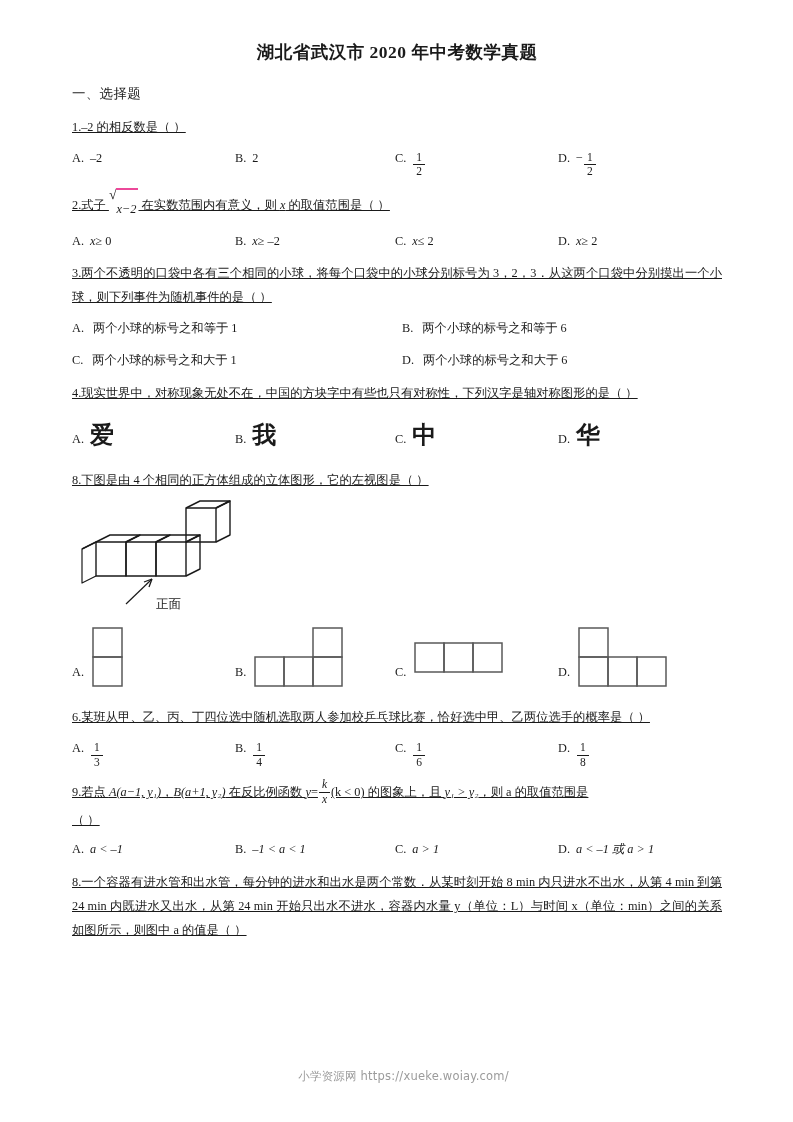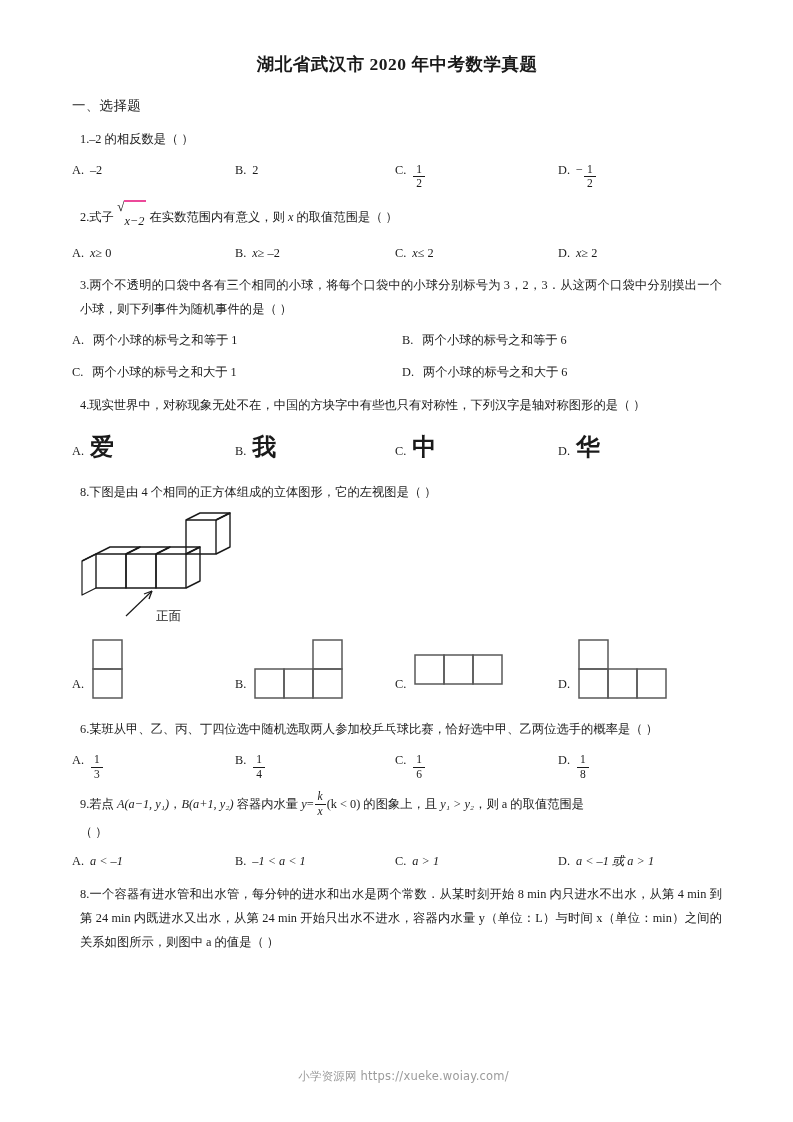--- a/index.html
+++ b/index.html
@@ -15,21 +15,21 @@
     position: relative;
     width: 793px;
     height: 1122px;
     background: #ffffff;
     overflow: hidden;
     box-sizing: border-box;
   }
   .content {
     position: absolute;
     left: 72px;
-    top: 53px;
+    top: 41px;
     width: 650px;
   }
 
   
   .doc-title {
     text-align: center;
     font-weight: bold;
     font-size: 17.5px;
     letter-spacing: 0.5px;
     margin: 0 0 20px 0;
@@ -39,22 +39,23 @@
     font-weight: normal;
     font-size: 13.5px;
     margin: 0 0 13px 0;
     letter-spacing: 0.3px;
   }
 
   
   .question {
     font-size: 12.3px;
     line-height: 1.95;
-    margin: 0 0 7px 8px;
+    margin: 0 0 7px 0;
     text-align: justify;
+    text-decoration: underline;
   }
 
   
   .options {
     display: flex;
     width: 100%;
     margin: 4px 0 9px 0;
     font-size: 12.3px;
     line-height: 1.9;
   }
@@ -360,21 +361,21 @@
       <div class="opt">
         <span class="lbl">D.</span>
         <span class="frac">
           <span class="num">1</span>
           <span class="den">8</span>
         </span>
       </div>
     </div>
 
     <div class="question" style="margin-bottom:2px;">
-      <span>9.若点 </span><span class="mi">A</span><span class="mi">(a−1, y₁)</span><span>，</span><span class="mi">B</span><span class="mi">(a+1, y₂)</span><span> 容器内水量 </span><span class="mi">y</span><span>=</span><span class="frac">
+      <span>9.若点 </span><span class="mi">A</span><span class="mi">(a−1, y₁)</span><span>，</span><span class="mi">B</span><span class="mi">(a+1, y₂)</span><span> 在反比例函数 </span><span class="mi">y</span><span>=</span><span class="frac">
           <span class="num mi">k</span>
           <span class="den mi">x</span>
         </span><span>(k &lt; 0) 的图象上，且 </span><span class="mi">y₁ &gt; y₂</span><span>，则 a 的取值范围是</span>
     </div>
     <div class="question" style="margin-bottom:5px;">（     ）</div>
     <div class="options col4">
       <div class="opt">
         <span class="lbl">A.</span>
         <span class="mi">a &lt; –1</span>
       </div>

